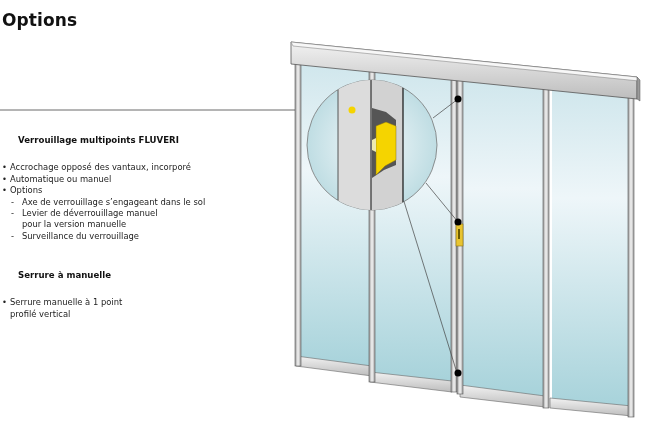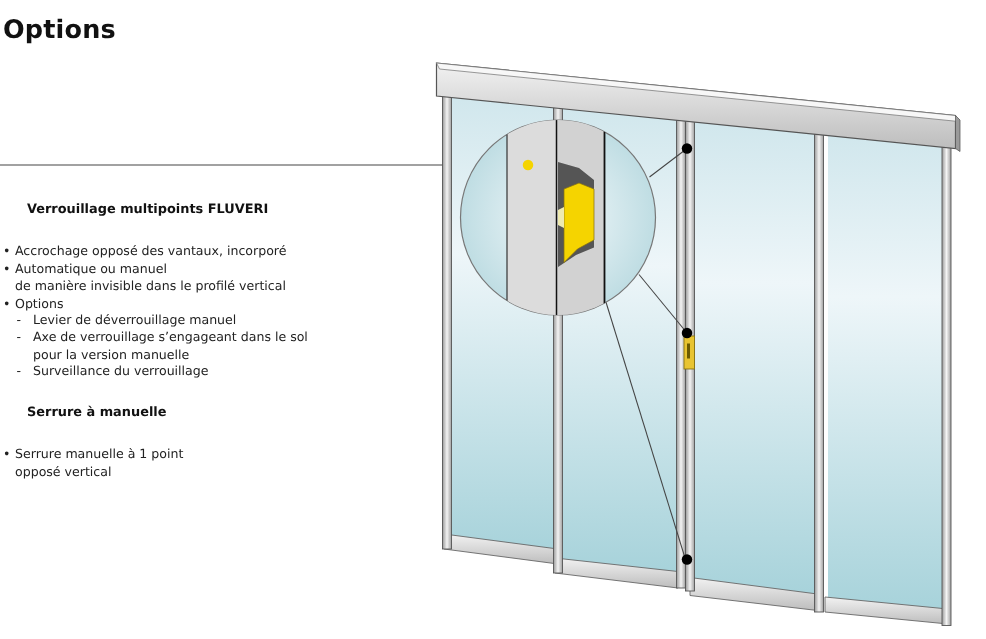--- a/index.html
+++ b/index.html
@@ -20,34 +20,33 @@
 </head>
 <body>
 
 <div class="title">Options</div>
 
 <div class="sec" id="s1">
   <h3>Verrouillage multipoints FLUVERI</h3>
   <ul>
     <li class="b">Accrochage opposé des vantaux, incorporé</li>
     <li class="b">Automatique ou manuel</li>
-    <li>de manière invisible dans le profilé vertical</li>
     <li class="b">Options</li>
+    <li class="d">Axe de verrouillage s’engageant dans le sol</li>
     <li class="d">Levier de déverrouillage manuel</li>
-    <li class="d">Axe de verrouillage s’engageant dans le sol</li>
     <li style="padding-left:20px">pour la version manuelle</li>
     <li class="d">Surveillance du verrouillage</li>
   </ul>
 </div>
 
 <div class="sec" id="s2">
   <h3>Serrure à manuelle</h3>
   <ul>
     <li class="b">Serrure manuelle à 1 point</li>
-    <li>opposé vertical</li>
+    <li>profilé vertical</li>
   </ul>
 </div>
 
 <svg class="art" width="657" height="426" viewBox="0 0 657 426">
   <defs>
     <linearGradient id="glass" x1="0" y1="0" x2="0" y2="1">
       <stop offset="0" stop-color="#cfe6ec"></stop>
       <stop offset="0.35" stop-color="#eef6f9"></stop>
       <stop offset="1" stop-color="#a6d2da"></stop>
     </linearGradient>

